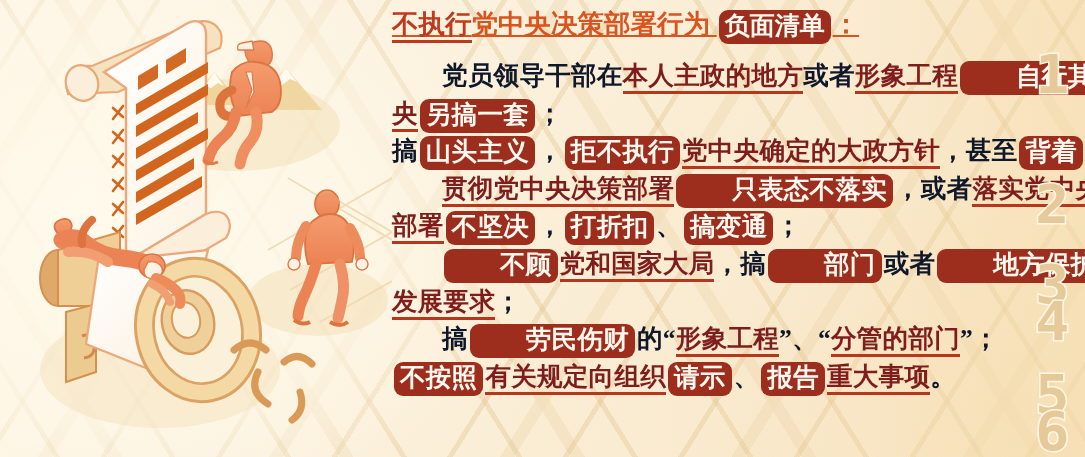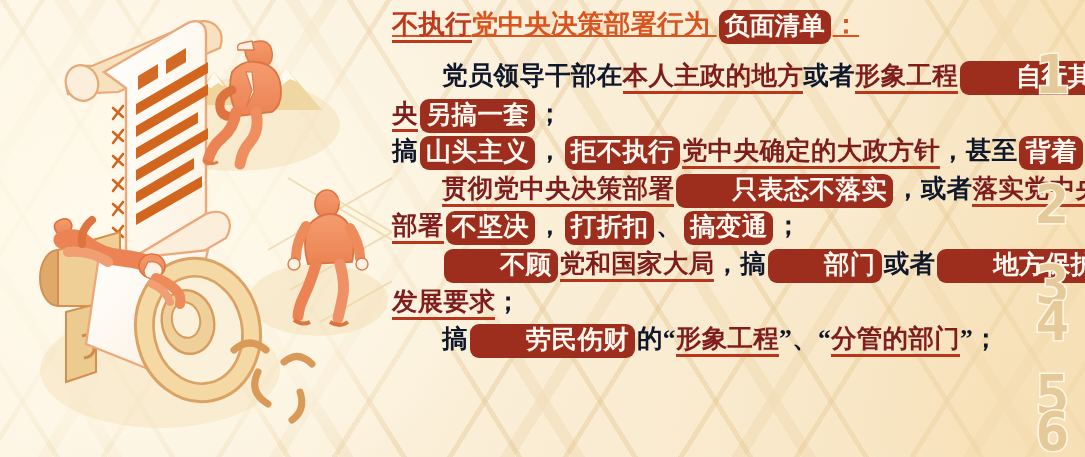--- a/index.html
+++ b/index.html
@@ -246,20 +246,21 @@
     </div>
     <div id="lines">
         <div class="ln indent"><span class="o">党员领导干部在</span><span class="u">本人主政的地方</span><span class="o">或者</span><span class="u">形象工程</span><span class="pill">自行其是</span></div>
         <div class="ln"><span class="u">央</span><span class="pill">另搞一套</span><span class="o">；</span></div>
         <div class="ln"><span class="o">搞</span><span class="pill">山头主义</span><span class="o">，</span><span class="pill">拒不执行</span><span class="u">党中央确定的大政方针</span><span class="o">，甚至</span><span class="pill">背着</span></div>
         <div class="ln indent"><span class="u">贯彻党中央决策部署</span><span class="pill">只表态不落实</span><span class="o">，或者</span><span class="u">落实党中央决策</span></div>
         <div class="ln"><span class="u">部署</span><span class="pill">不坚决</span><span class="o">，</span><span class="pill">打折扣</span><span class="o">、</span><span class="pill">搞变通</span><span class="o">；</span></div>
         <div class="ln indent"><span class="pill">不顾</span><span class="u">党和国家大局</span><span class="o">，搞</span><span class="pill">部门</span><span class="o">或者</span><span class="pill">地方保护主义</span></div>
         <div class="ln"><span class="u">发展要求</span><span class="o">；</span></div>
         <div class="ln indent"><span class="o">搞</span><span class="pill">劳民伤财</span><span class="o">的“</span><span class="u">形象工程</span><span class="o">”、“</span><span class="u">分管的部门</span><span class="o">”；</span></div>
+        <div class="ln"><span class="pill">不按照</span><span class="u">有关规定向组织</span><span class="pill">请示</span><span class="o">、</span><span class="pill">报告</span><span class="u">重大事项</span><span class="o">。</span></div>
       </div>
   </div>
 
   <div class="numerals">
     <div class="numeral n1">1</div>
     <div class="numeral n2">2</div>
     <div class="numeral n3">3</div>
     <div class="numeral n4">4</div>
     <div class="numeral n5">5</div>
     <div class="numeral n6">6</div>

